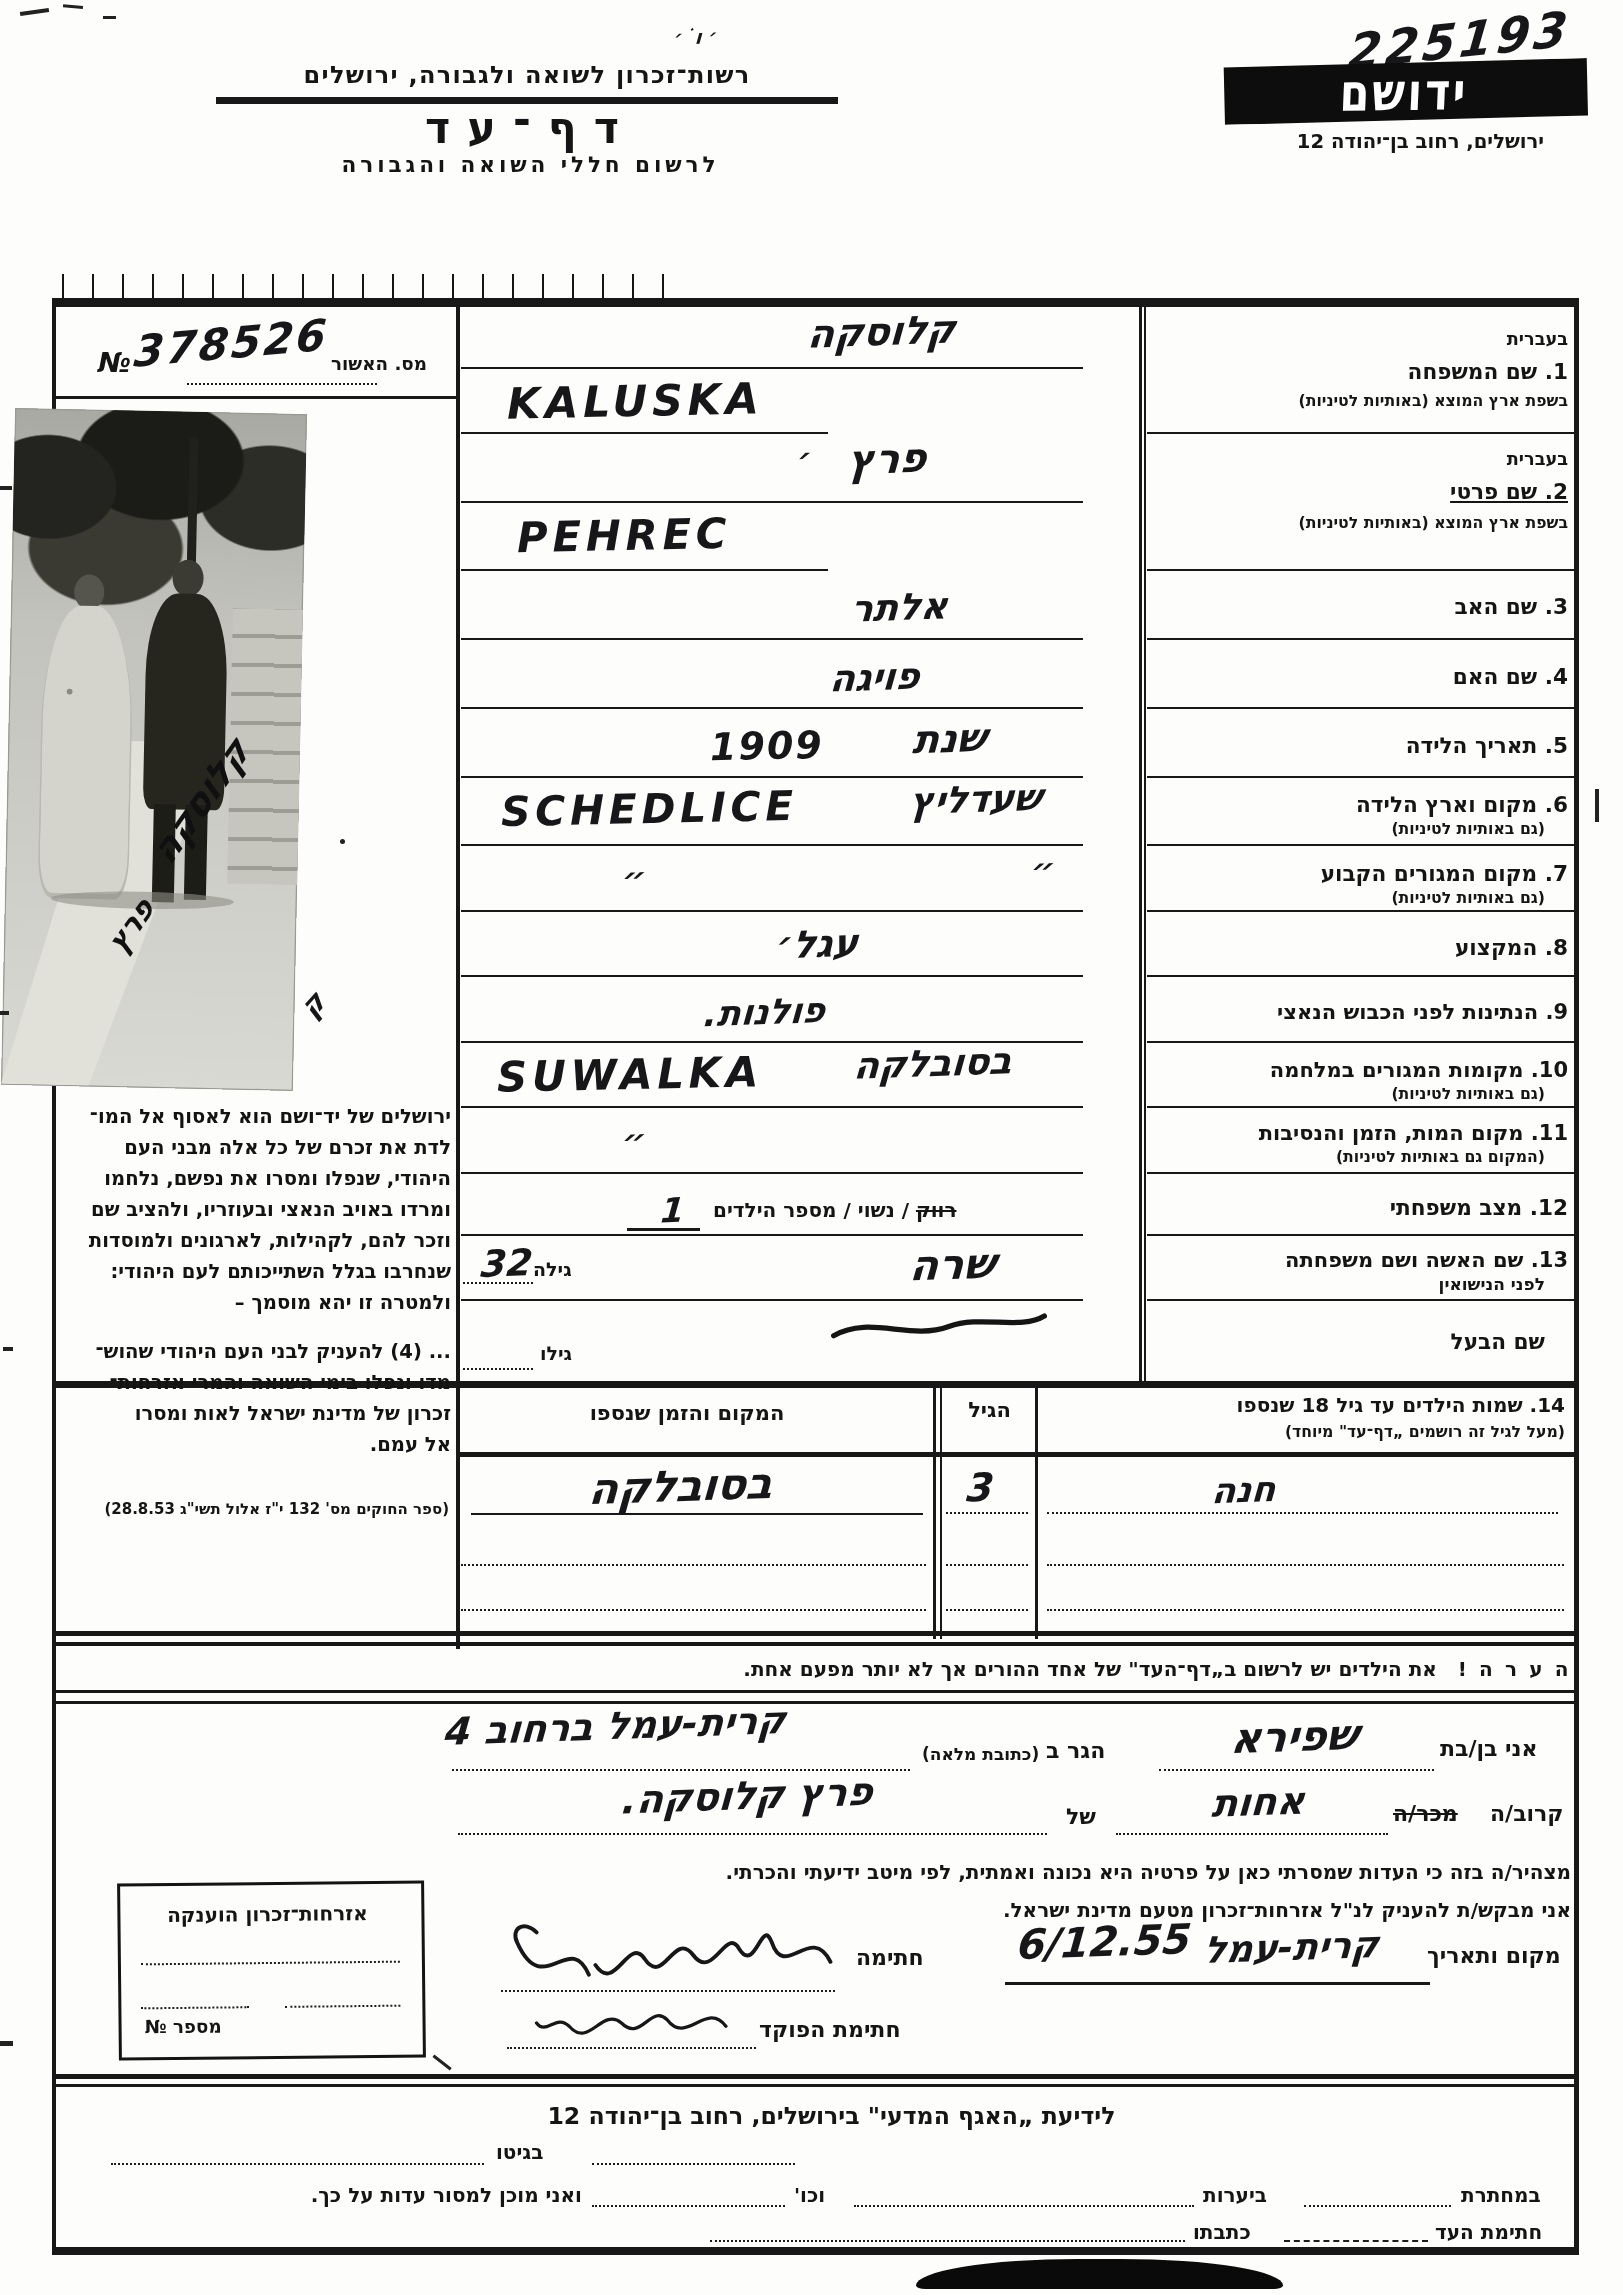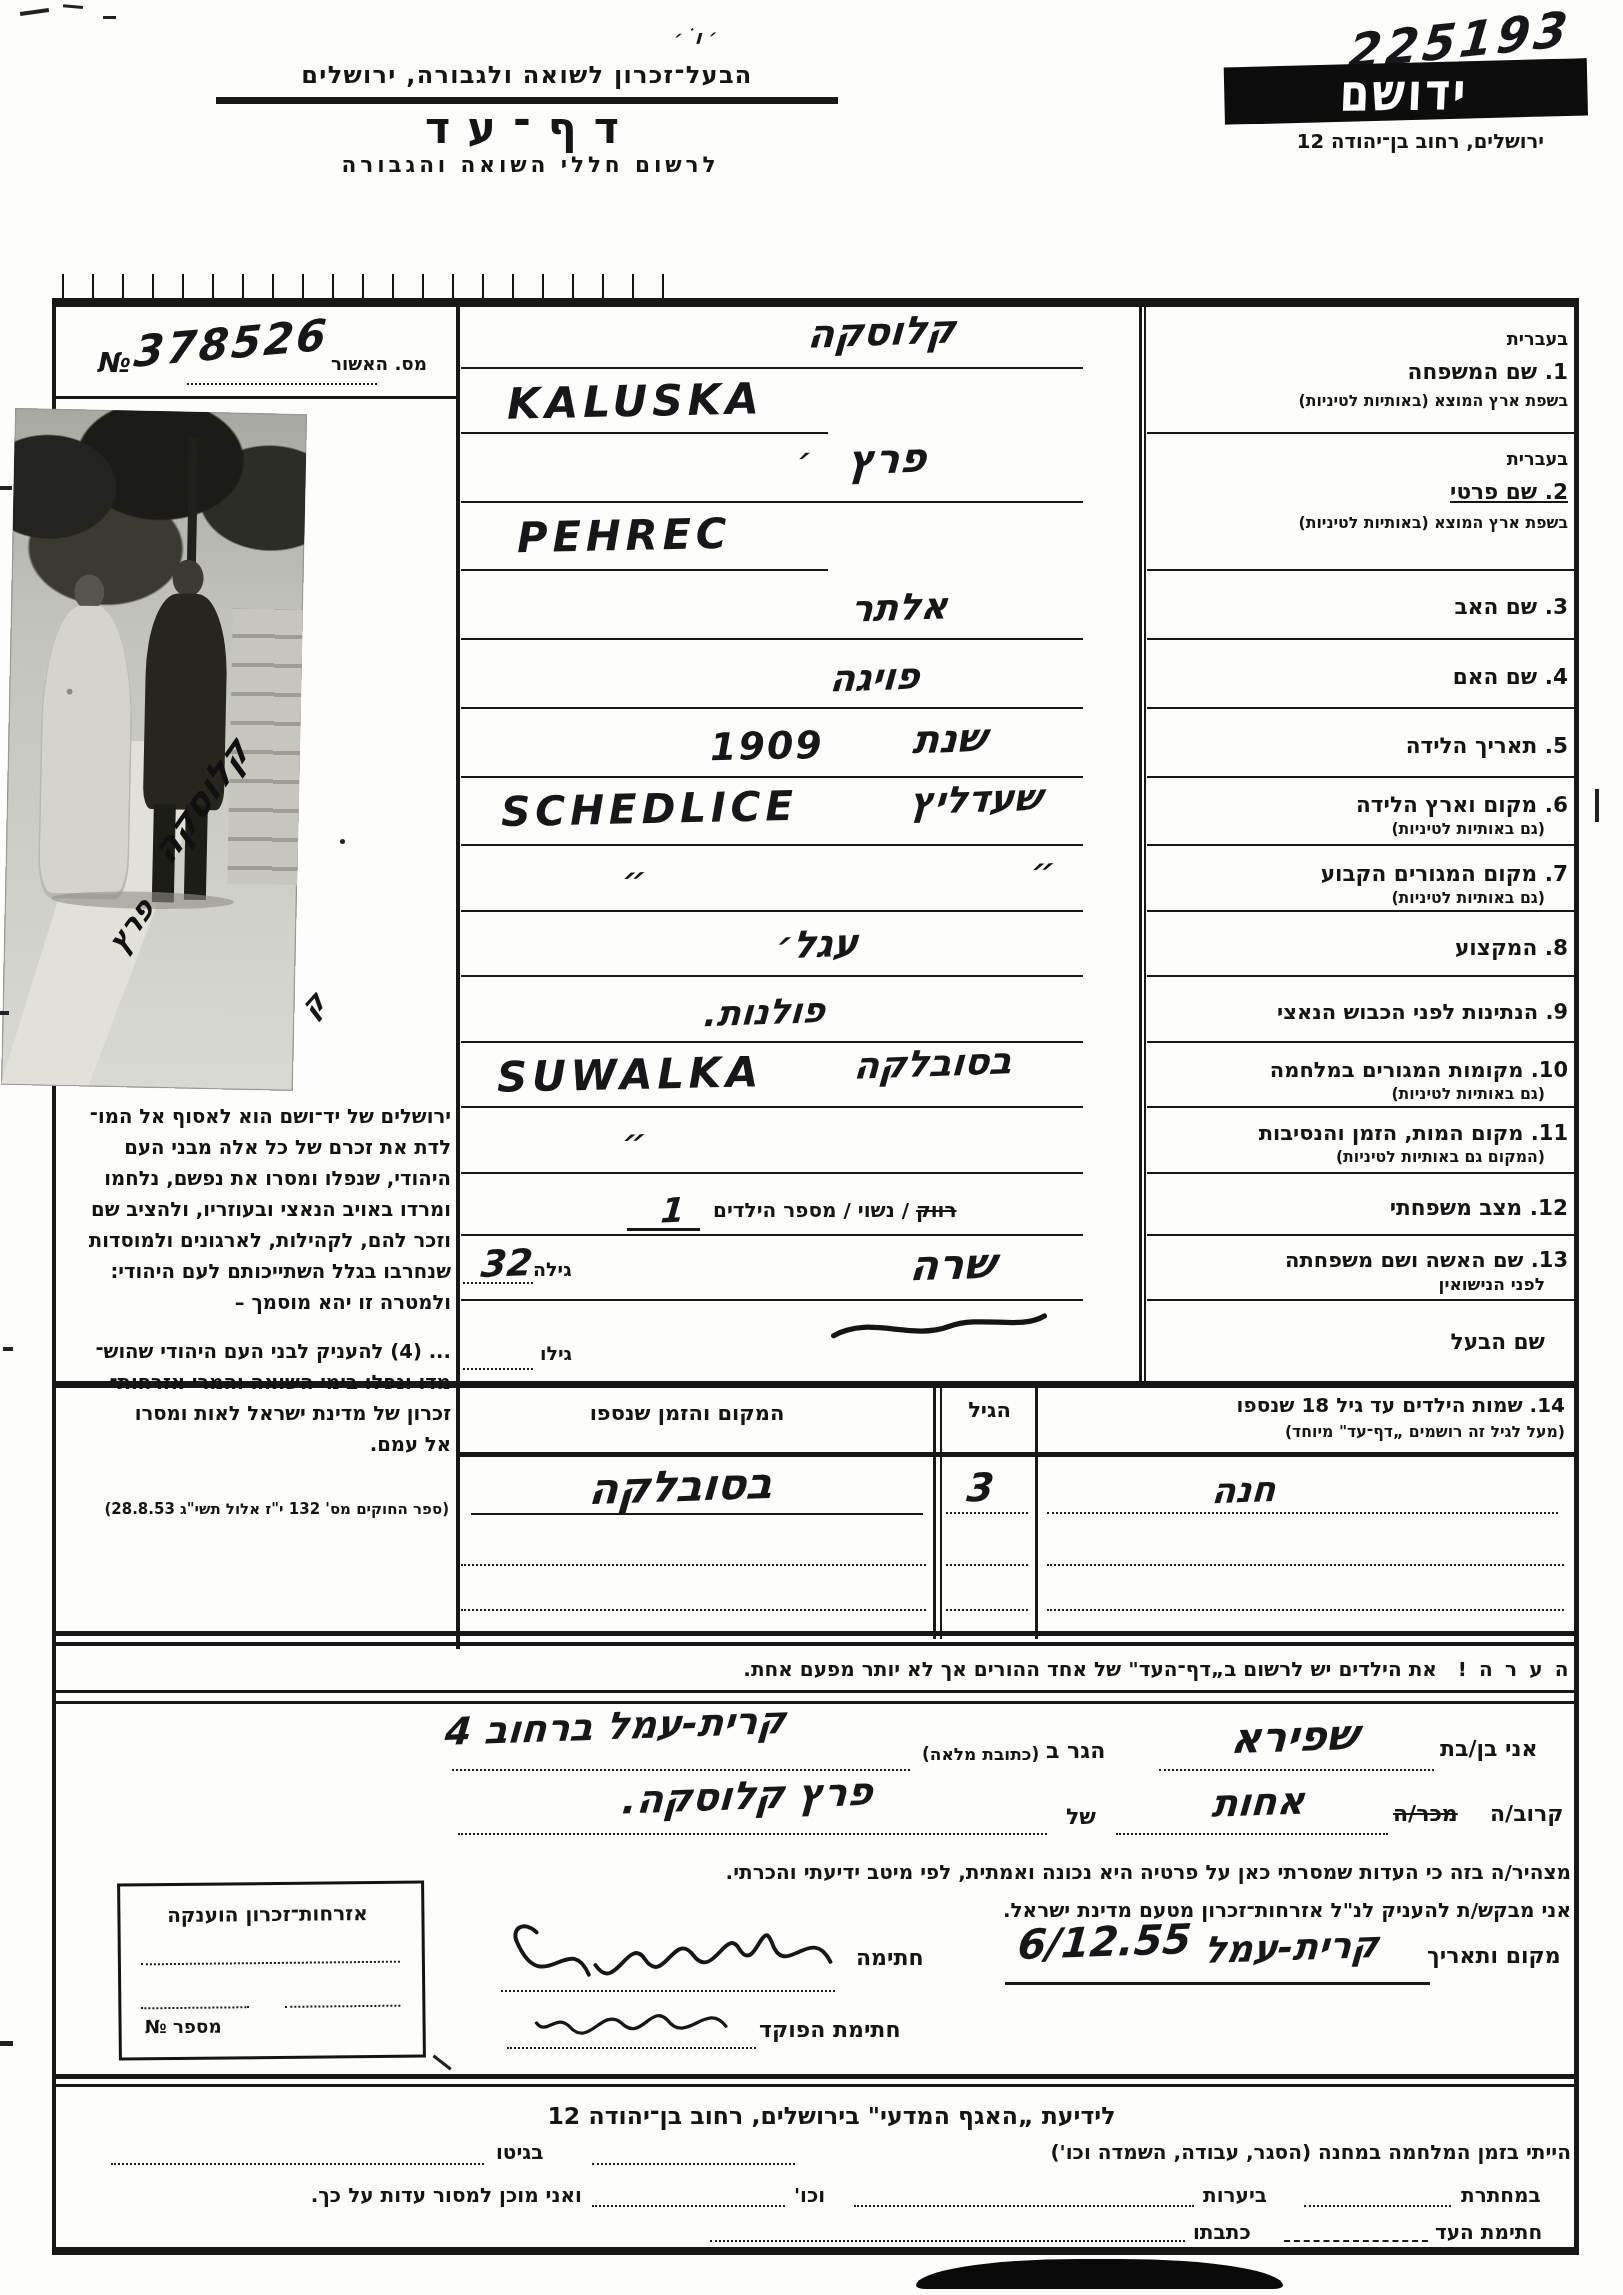--- a/index.html
+++ b/index.html
@@ -33,21 +33,21 @@
 <body>
 
 <div class="page">
 
   <div class="hw" style="left:1348px;top:11.8px;font-size:48px;letter-spacing:3.9px;transform:rotate(-6deg) skewX(-12deg);">225193</div>
   <div class="logo" style="left:1219px;top:60px;width:370px;height:63px;">
     <span style="font-size:43px;">ידושם</span>
   </div>
   <div class="p pc" style="left:1257px;top:130px;width:327px;font-size:19.6px;">ירושלים, רחוב בן־יהודה 12</div>
 
-  <div class="p pc" style="left:216px;top:61px;width:622px;font-size:24px;letter-spacing:1.3px;">הבעל־זכרון לשואה ולגבורה, ירושלים</div>
+  <div class="p pc" style="left:216px;top:61px;width:622px;font-size:24px;letter-spacing:1.3px;">רשות־זכרון לשואה ולגבורה, ירושלים</div>
   <div class="ln" style="left:216px;top:97px;width:622px;height:7.2px;"></div>
   <div class="p pc" style="left:367px;top:103px;width:327px;font-size:43px;letter-spacing:17px;font-weight:900;">דף־עד</div>
   <div class="p pc" style="left:308px;top:152px;width:445px;font-size:21.6px;letter-spacing:3.9px;">לרשום חללי השואה והגבורה</div>
   <div class="hw" style="left:674px;top:26px;font-size:19.6px;">׳ ו ֗ ׳</div>
 
   <div class="ticks" style="left:62px;top:274px;width:602px;height:26px;"></div>
   <div class="ln" style="left:52px;top:298px;width:1525px;height:9.2px;"></div>
   <div class="vln" style="left:52px;top:298px;width:3.9px;height:1957px;"></div>
   <div class="vln" style="left:1574px;top:298px;width:5.2px;height:1957px;"></div>
   <div class="ln" style="left:52px;top:2247px;width:1525px;height:7.9px;"></div>
@@ -238,21 +238,20 @@
     <div class="dot" style="left:19.6px;top:121px;width:108px;"></div>
     <div class="dot" style="left:164px;top:121px;width:115px;"></div>
     <div class="p" style="left:23px;top:130px;font-size:18.3px;">מספר №</div>
   </div>
 
   <div class="ln" style="left:52px;top:2074px;width:1525px;height:4.6px;"></div>
   <div class="ln" style="left:52px;top:2084px;width:1525px;height:3.3px;"></div>
 
   <div class="p pc" style="left:406px;top:2102px;width:851px;font-size:23.6px;">לידיעת „האגף המדעי" בירושלים, רחוב בן־יהודה 12</div>
 
-  <div class="p pr" style="left:805px;top:2140px;width:766px;font-size:20px;">הייתי בזמן המלחמה במחנה (הסגר, עבודה, השמדה וכו')</div>
   <div class="dot" style="left:592px;top:2163px;width:203px;"></div>
   <div class="p" style="left:496px;top:2140px;font-size:20px;">בגיטו</div>
   <div class="dot" style="left:111px;top:2163px;width:373px;"></div>
 
   <div class="p" style="left:1461px;top:2183px;font-size:20px;">במחתרת</div>
   <div class="dot" style="left:1304px;top:2205px;width:147px;"></div>
   <div class="p" style="left:1203px;top:2183px;font-size:20px;">ביערות</div>
   <div class="dot" style="left:854px;top:2205px;width:340px;"></div>
   <div class="p" style="left:794px;top:2183px;font-size:20px;">וכו'</div>
   <div class="dot" style="left:592px;top:2205px;width:193px;"></div>

